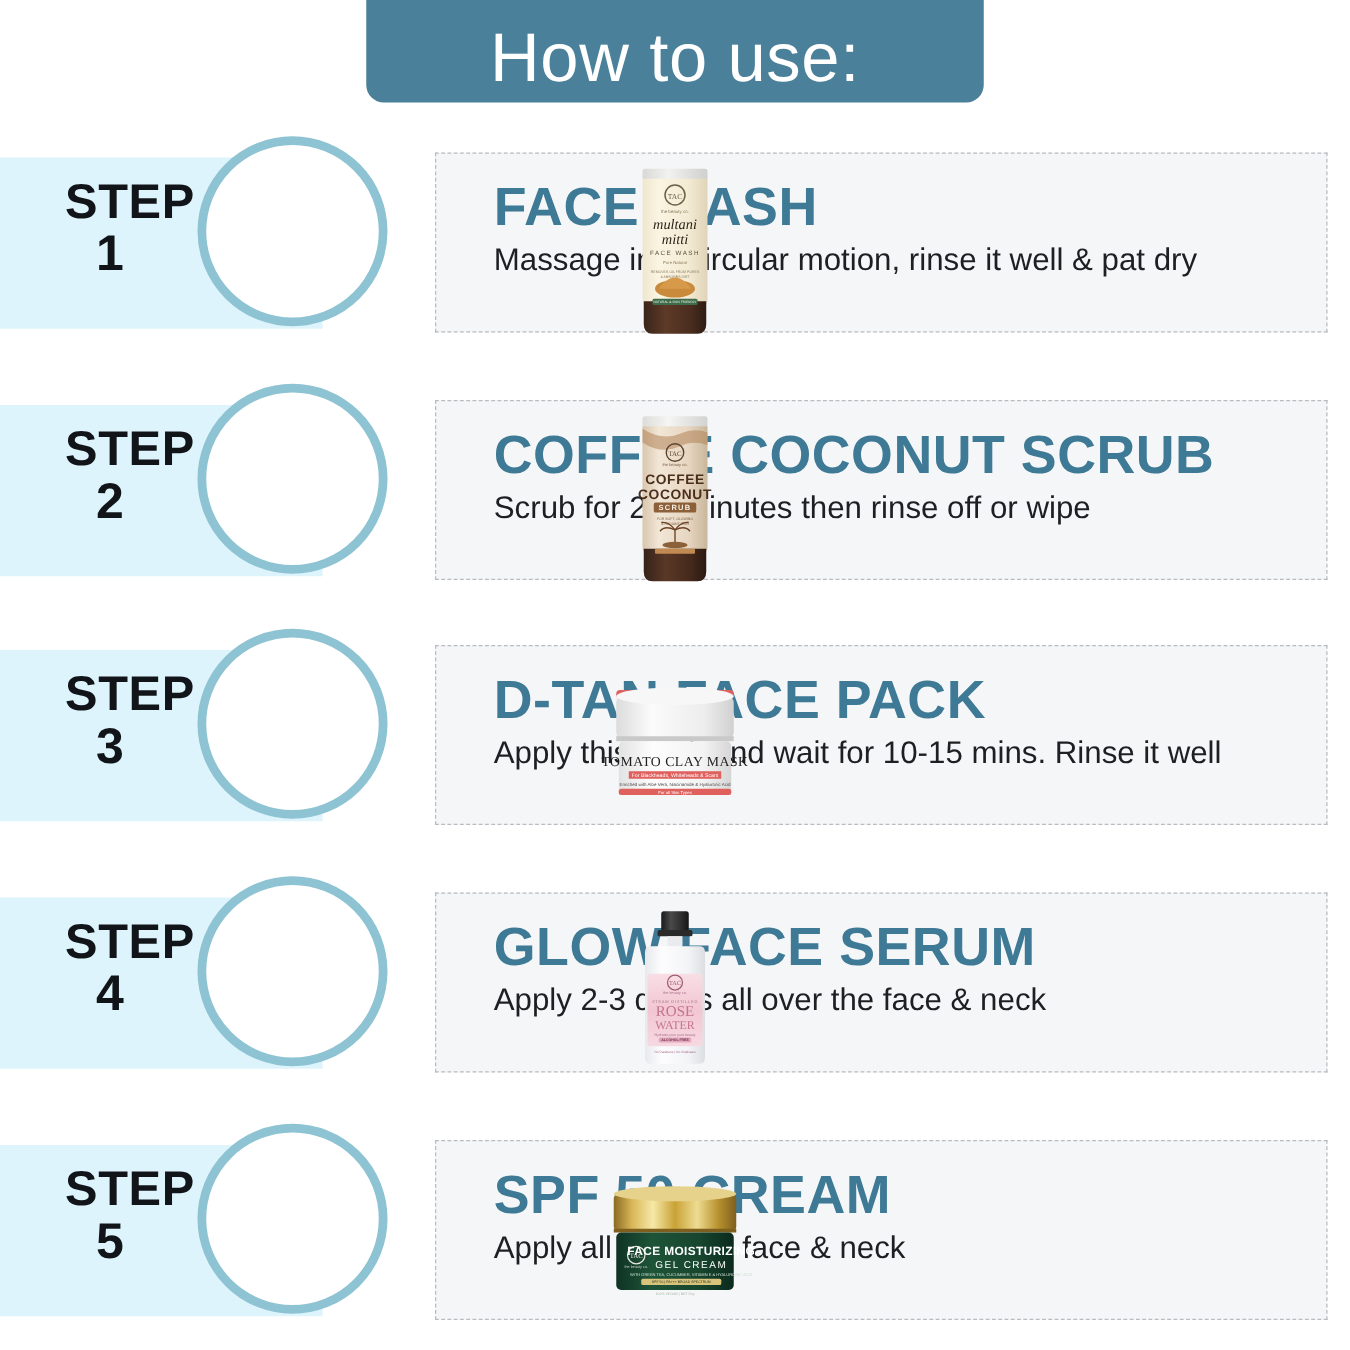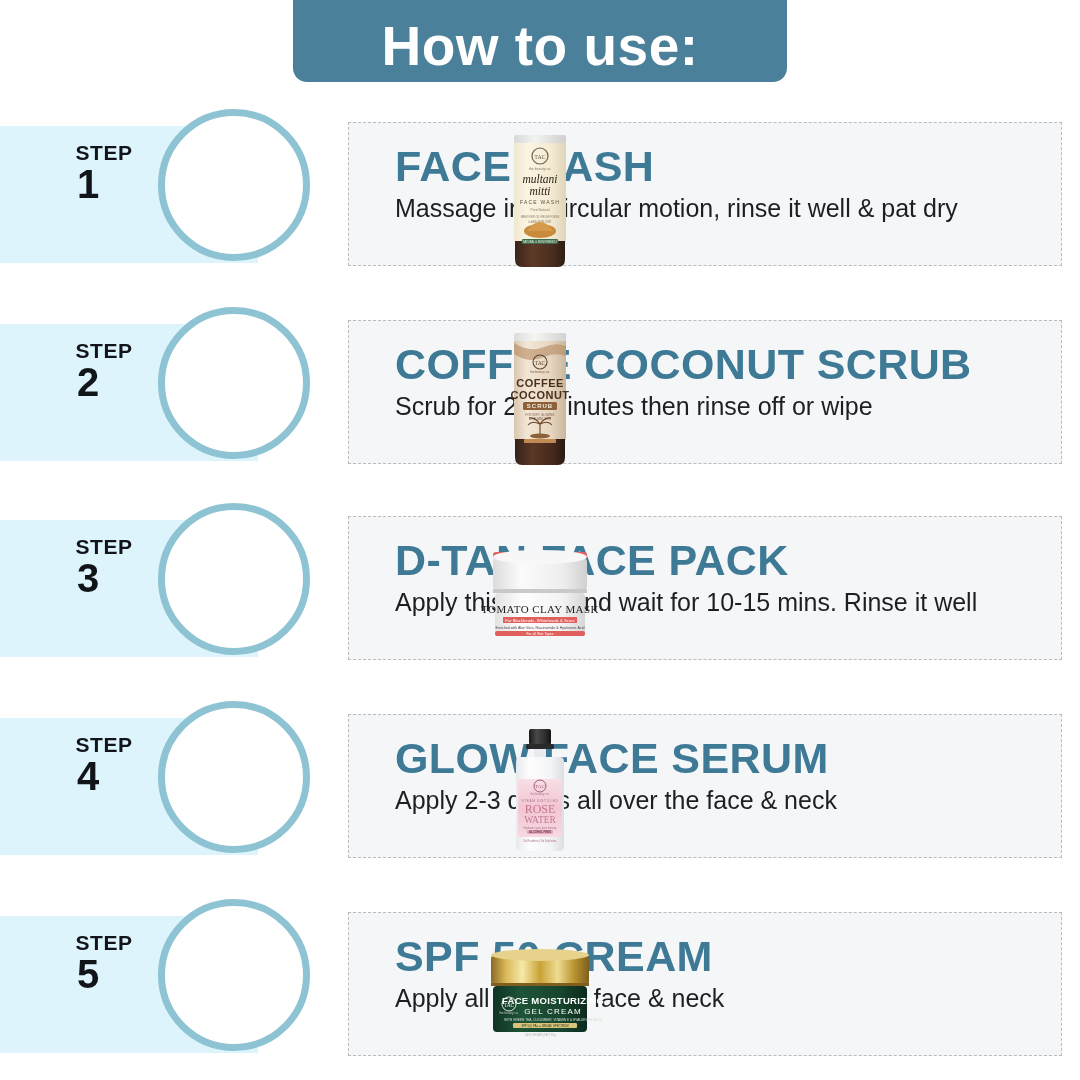--- a/index.html
+++ b/index.html
@@ -26,21 +26,21 @@
     border-radius: 0 0 14px 14px;
     display: flex;
     align-items: flex-end;
     justify-content: center;
     box-sizing: border-box;
     padding-bottom: 8px;
   }
   .header-title {
     color: #ffffff;
     font-size: 55px;
-    font-weight: bold;
+    font-weight: normal;
     letter-spacing: 0.5px;
     line-height: 1;
     font-family: "Liberation Sans", sans-serif;
   }
 
   
   .step-row {
     position: absolute;
     left: 0;
     width: 1080px;
@@ -66,21 +66,21 @@
     position: absolute;
     left: 0;
     top: 42px;
     width: 176px;
     text-align: center;
     z-index: 3;
     line-height: 1.02;
   }
   .step-word {
     display: block;
-    font-size: 21px;
+    font-size: 39px;
     font-weight: bold;
     color: #111418;
     letter-spacing: 0.5px;
     padding-left: 32px;
   }
   .step-num {
     display: block;
     font-size: 40px;
     font-weight: bold;
     color: #111418;

